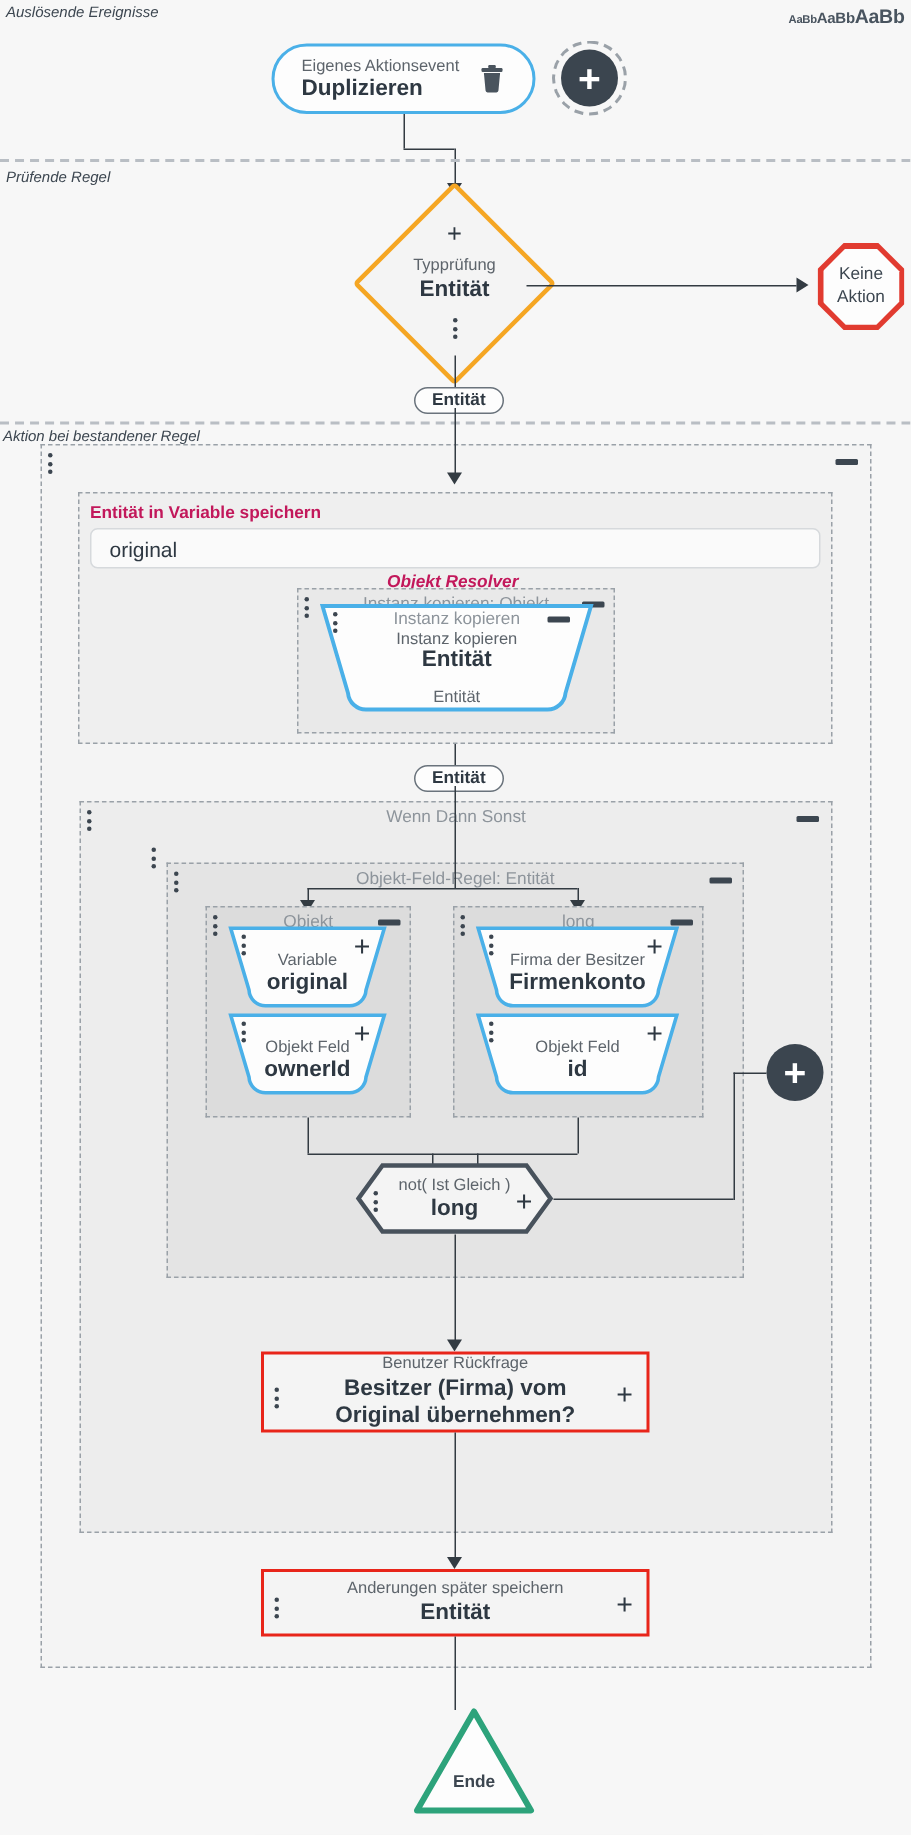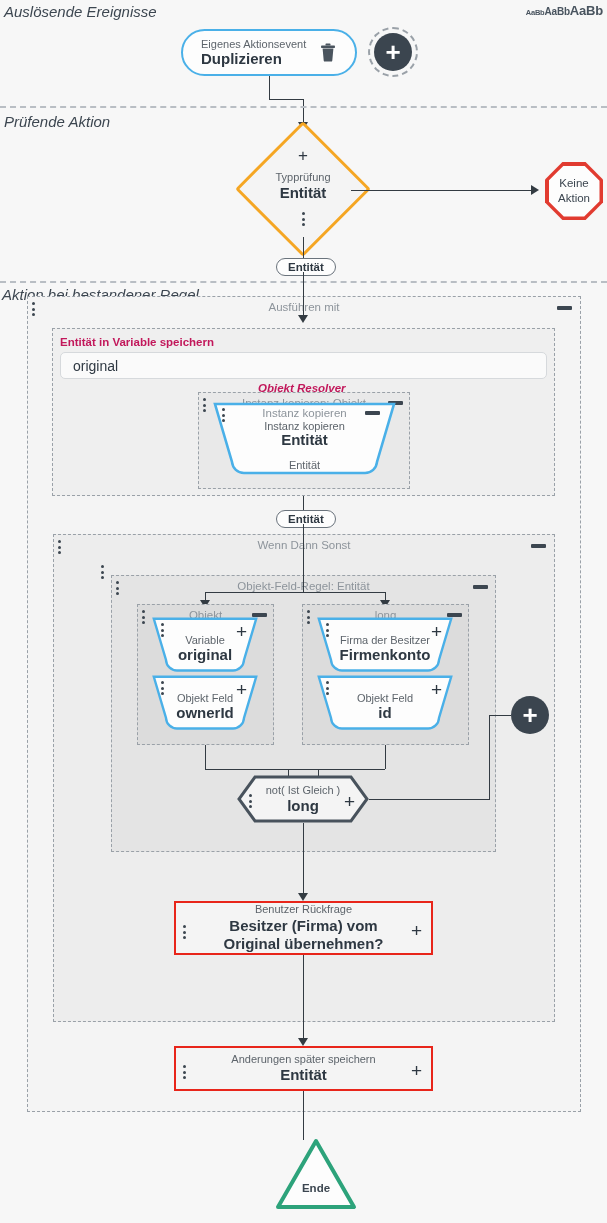--- a/index.html
+++ b/index.html
@@ -5,21 +5,21 @@
   html,body{margin:0;padding:0;}
   body{
     width:607px;height:1223px;position:relative;overflow:hidden;
     background:#f7f7f7;
     font-family:"Liberation Sans","DejaVu Sans",sans-serif;
     color:#3c4650;
   }
   
   .lane-sep{position:absolute;left:0;width:607px;height:0;
     border-top:2px dashed #b9bec4;}
-  .lane-label{position:absolute;font-style:italic;font-size:15px;color:#3c4650;
+  .lane-label{position:absolute;font-style:italic;font-size:10px;color:#3c4650;
     white-space:nowrap;}
   
   .fontwidget{position:absolute;right:4px;top:3px;display:flex;align-items:baseline;
     color:#49545f;}
   .fontwidget span{font-weight:bold;letter-spacing:-0.2px;}
   .fw1{font-size:7.5px;}
   .fw2{font-size:10px;}
   .fw3{font-size:13px;}
   
   .vline{position:absolute;width:0;border-left:1.3px solid #333b42;}
@@ -126,21 +126,21 @@
 <div class="addbtn dashring" style="left:374px;top:33px;">
   <span class="pl">+</span>
 </div>
 
 <div class="vline" style="left:269px;top:76px;height:23px;"></div>
 <div class="hline" style="left:269px;top:99px;width:34px;"></div>
 <div class="vline" style="left:303px;top:99px;height:25px;"></div>
 <div class="arrow-d" style="left:298px;top:122px;"></div>
 
 <div class="lane-sep" style="top:106px;"></div>
-<div class="lane-label" style="left:4px;top:113px;">Prüfende Aktion</div>
+<div class="lane-label" style="left:4px;top:113px;">Prüfende Regel</div>
 
 <div class="diamond-wrap" style="left:255px;top:141px;width:96px;height:96px;">
   <div class="diamond"></div>
   <div class="diamond-inner">
     <div style="font-size:17px;line-height:13px;margin-bottom:9px;color:#2e3842;">+</div>
     <div class="sub-label">Typprüfung</div>
     <div class="main-label">Entität</div>
     <div class="dots" style="position:relative;margin-top:11px;">
       <i></i>
         <i></i>
@@ -159,21 +159,20 @@
   </div>
 </div>
 
 <div class="vline" style="left:303px;top:237px;height:22px;"></div>
 <div class="typepill" style="left:276px;top:258px;">Entität</div>
 
 <div class="lane-sep" style="top:281px;"></div>
 <div class="lane-label" style="left:2px;top:286px;">Aktion bei bestandener Regel</div>
 
 <div class="dbox" style="left:27px;top:296px;width:554px;height:816px;background:#f4f4f4;">
-  <div class="dbox-title">Ausführen mit</div>
   <div class="dots" style="left:4px;top:5px;">
       <i></i>
       <i></i>
       <i></i>
     </div>
   <div class="minus" style="right:8px;top:9px;"></div>
 </div>
 
 <div class="vline" style="left:303px;top:272px;height:45px;"></div>
 <div class="arrow-d" style="left:298px;top:315px;"></div>

